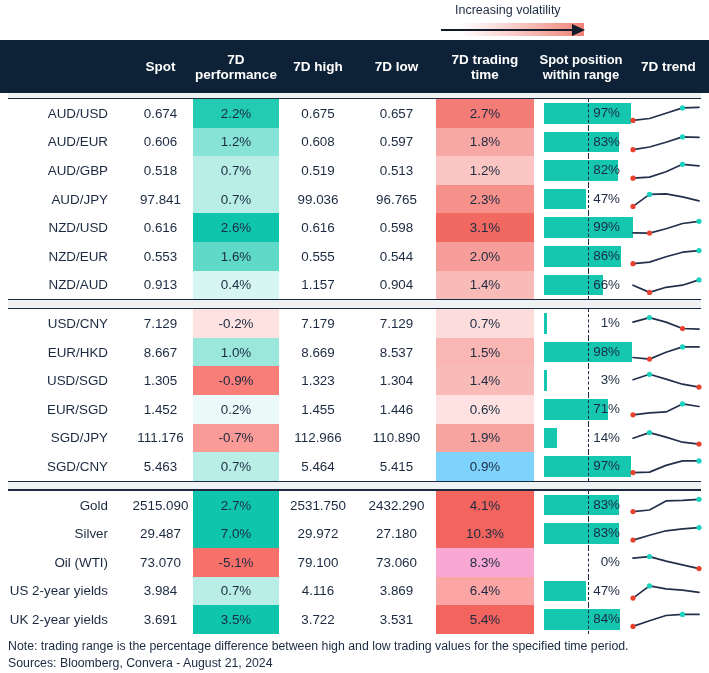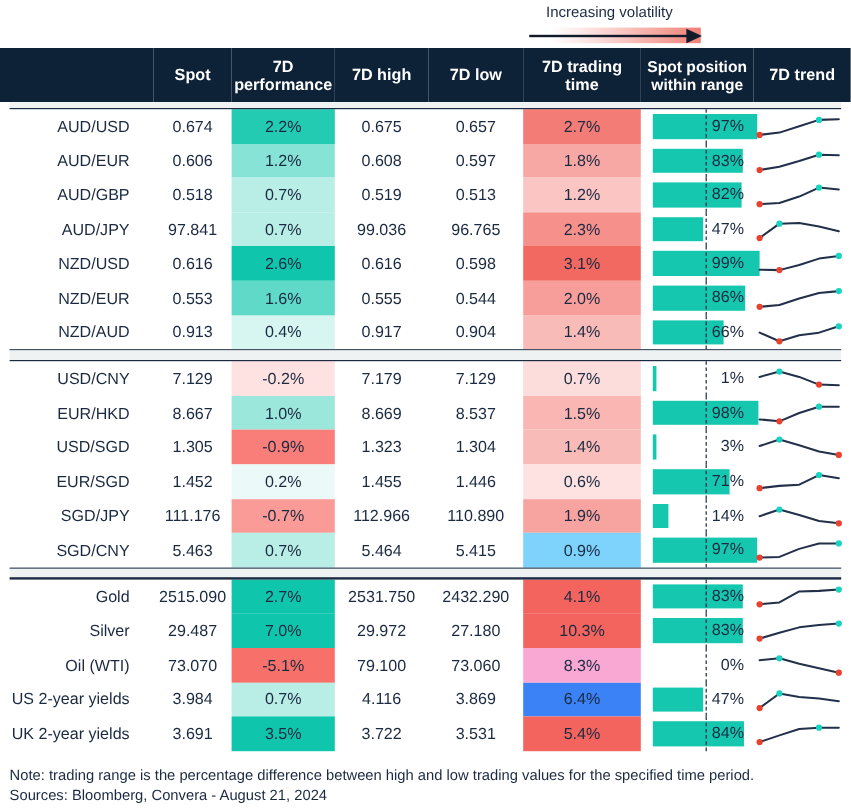--- a/index.html
+++ b/index.html
@@ -31,21 +31,21 @@
     position:absolute; left: 131px; top: 2.5px; width:0; height:0;
     border-top: 6.5px solid transparent;
     border-bottom: 6.5px solid transparent;
     border-left: 13px solid #111b2a;
   }
 
   
   .tbl { position:absolute; left:0; top:40px; width:709px; border-collapse: collapse; }
   .tbl td, .tbl th { padding:0; }
 
-  thead tr.head-row { background:#0d2137; height:45px; }
+  thead tr.head-row { background:#0d2137; height:53px; }
   thead th {
     color:#ffffff; font-size:13.5px; font-weight:bold; line-height:15px;
     vertical-align: middle; text-align:center;
   }
   th.c-name { width:128px; }
   th.c-spot { width:65px; }
   th.c-perf { width:86px; }
   th.c-high { width:78px; }
   th.c-low  { width:79px; }
   th.c-range{ width:98px; }
@@ -275,21 +275,21 @@
                 <circle cx="3.0" cy="19.7" r="2.6" fill="#e8412e"></circle>
                 <circle cx="69.0" cy="6.6" r="2.6" fill="#19d3c0"></circle>
               </svg>
             </div>
           </td>
         </tr>
         <tr class="data-row">
           <td class="name">NZD/AUD</td>
           <td class="num">0.913</td>
           <td class="perf" style="background:rgb(215,246,241)">0.4%</td>
-          <td class="num">0.917</td>
+          <td class="num">1.157</td>
           <td class="num">0.904</td>
           <td class="range" style="background:rgb(249,187,184)">1.4%</td>
           <td>
             <div class="poscell">
               <div class="posbar" style="width:59.4px"></div>
               <div class="posmid"></div>
               <div class="poslabel">66%</div>
             </div>
           </td>
           <td>
@@ -531,21 +531,21 @@
               </svg>
             </div>
           </td>
         </tr>
         <tr class="data-row">
           <td class="name">US 2-year yields</td>
           <td class="num">3.984</td>
           <td class="perf" style="background:rgb(185,238,231)">0.7%</td>
           <td class="num">4.116</td>
           <td class="num">3.869</td>
-          <td class="range" style="background:#3b82f6">6.4%</td>
+          <td class="range" style="background:#fca5a5">6.4%</td>
           <td>
             <div class="poscell">
               <div class="posbar" style="width:42.3px"></div>
               <div class="posmid"></div>
               <div class="poslabel">47%</div>
             </div>
           </td>
           <td>
             <div class="sparkcell">
               <svg width="74" height="25" viewBox="0 0 74 25">

